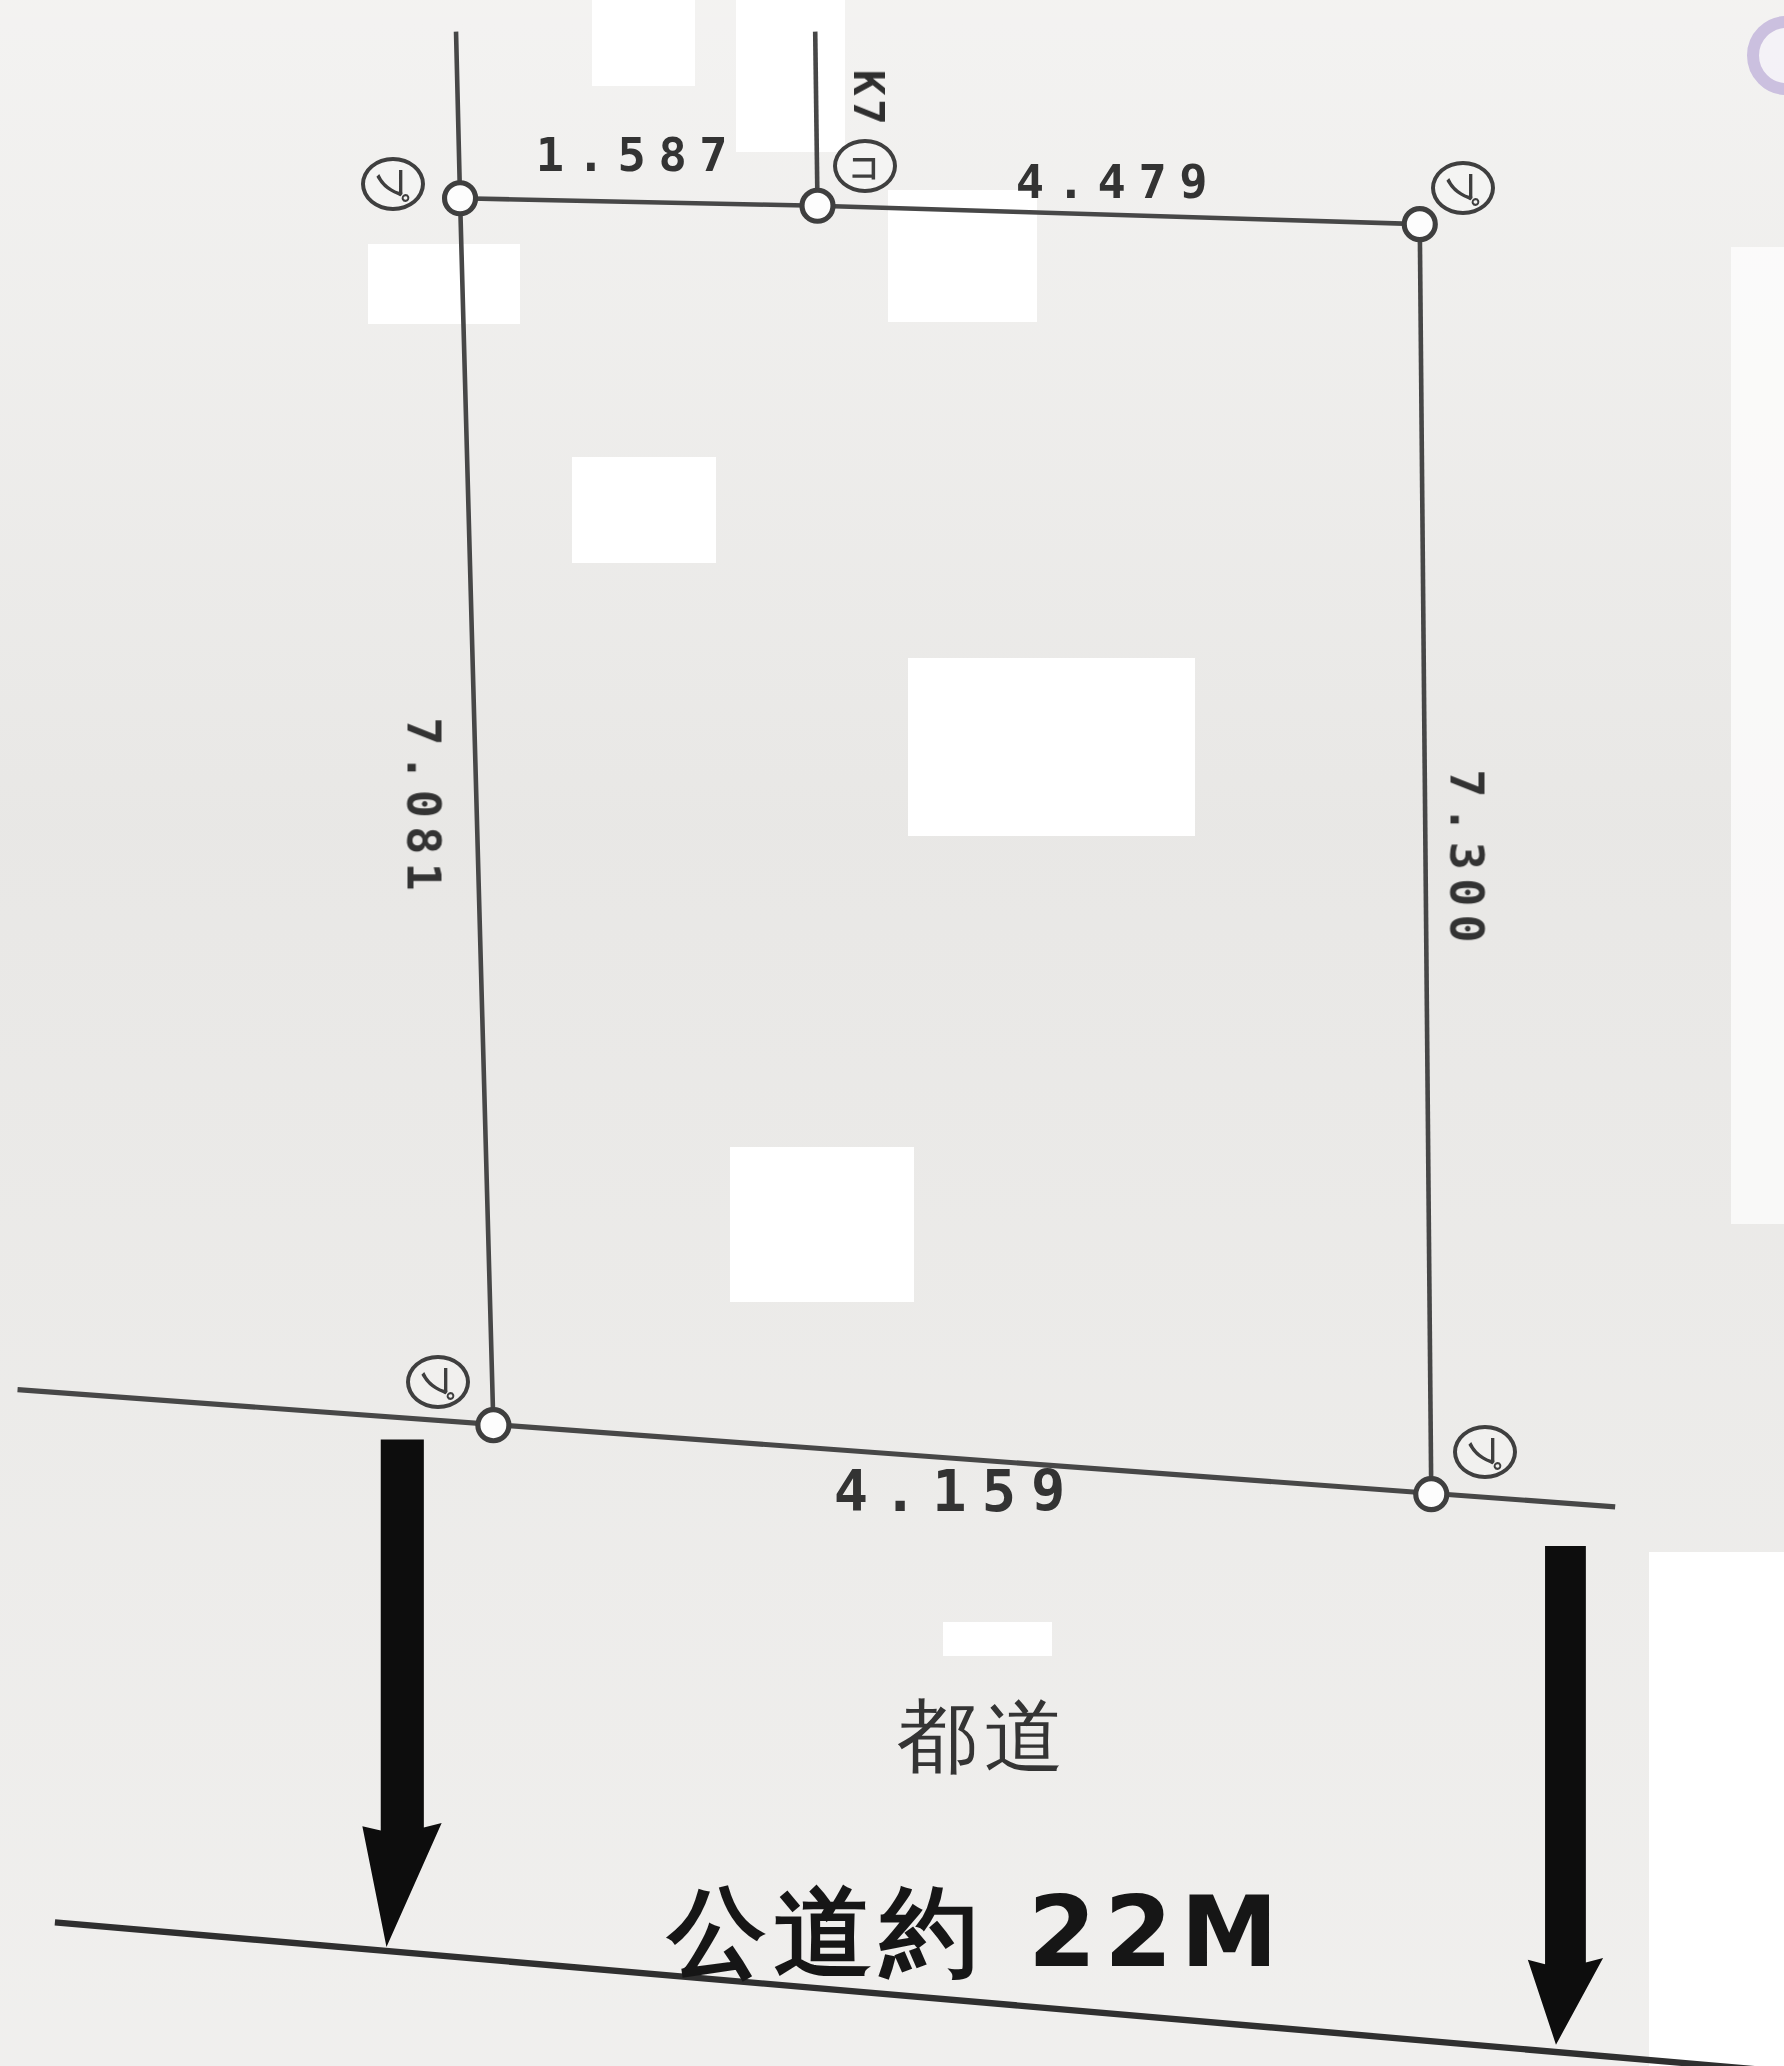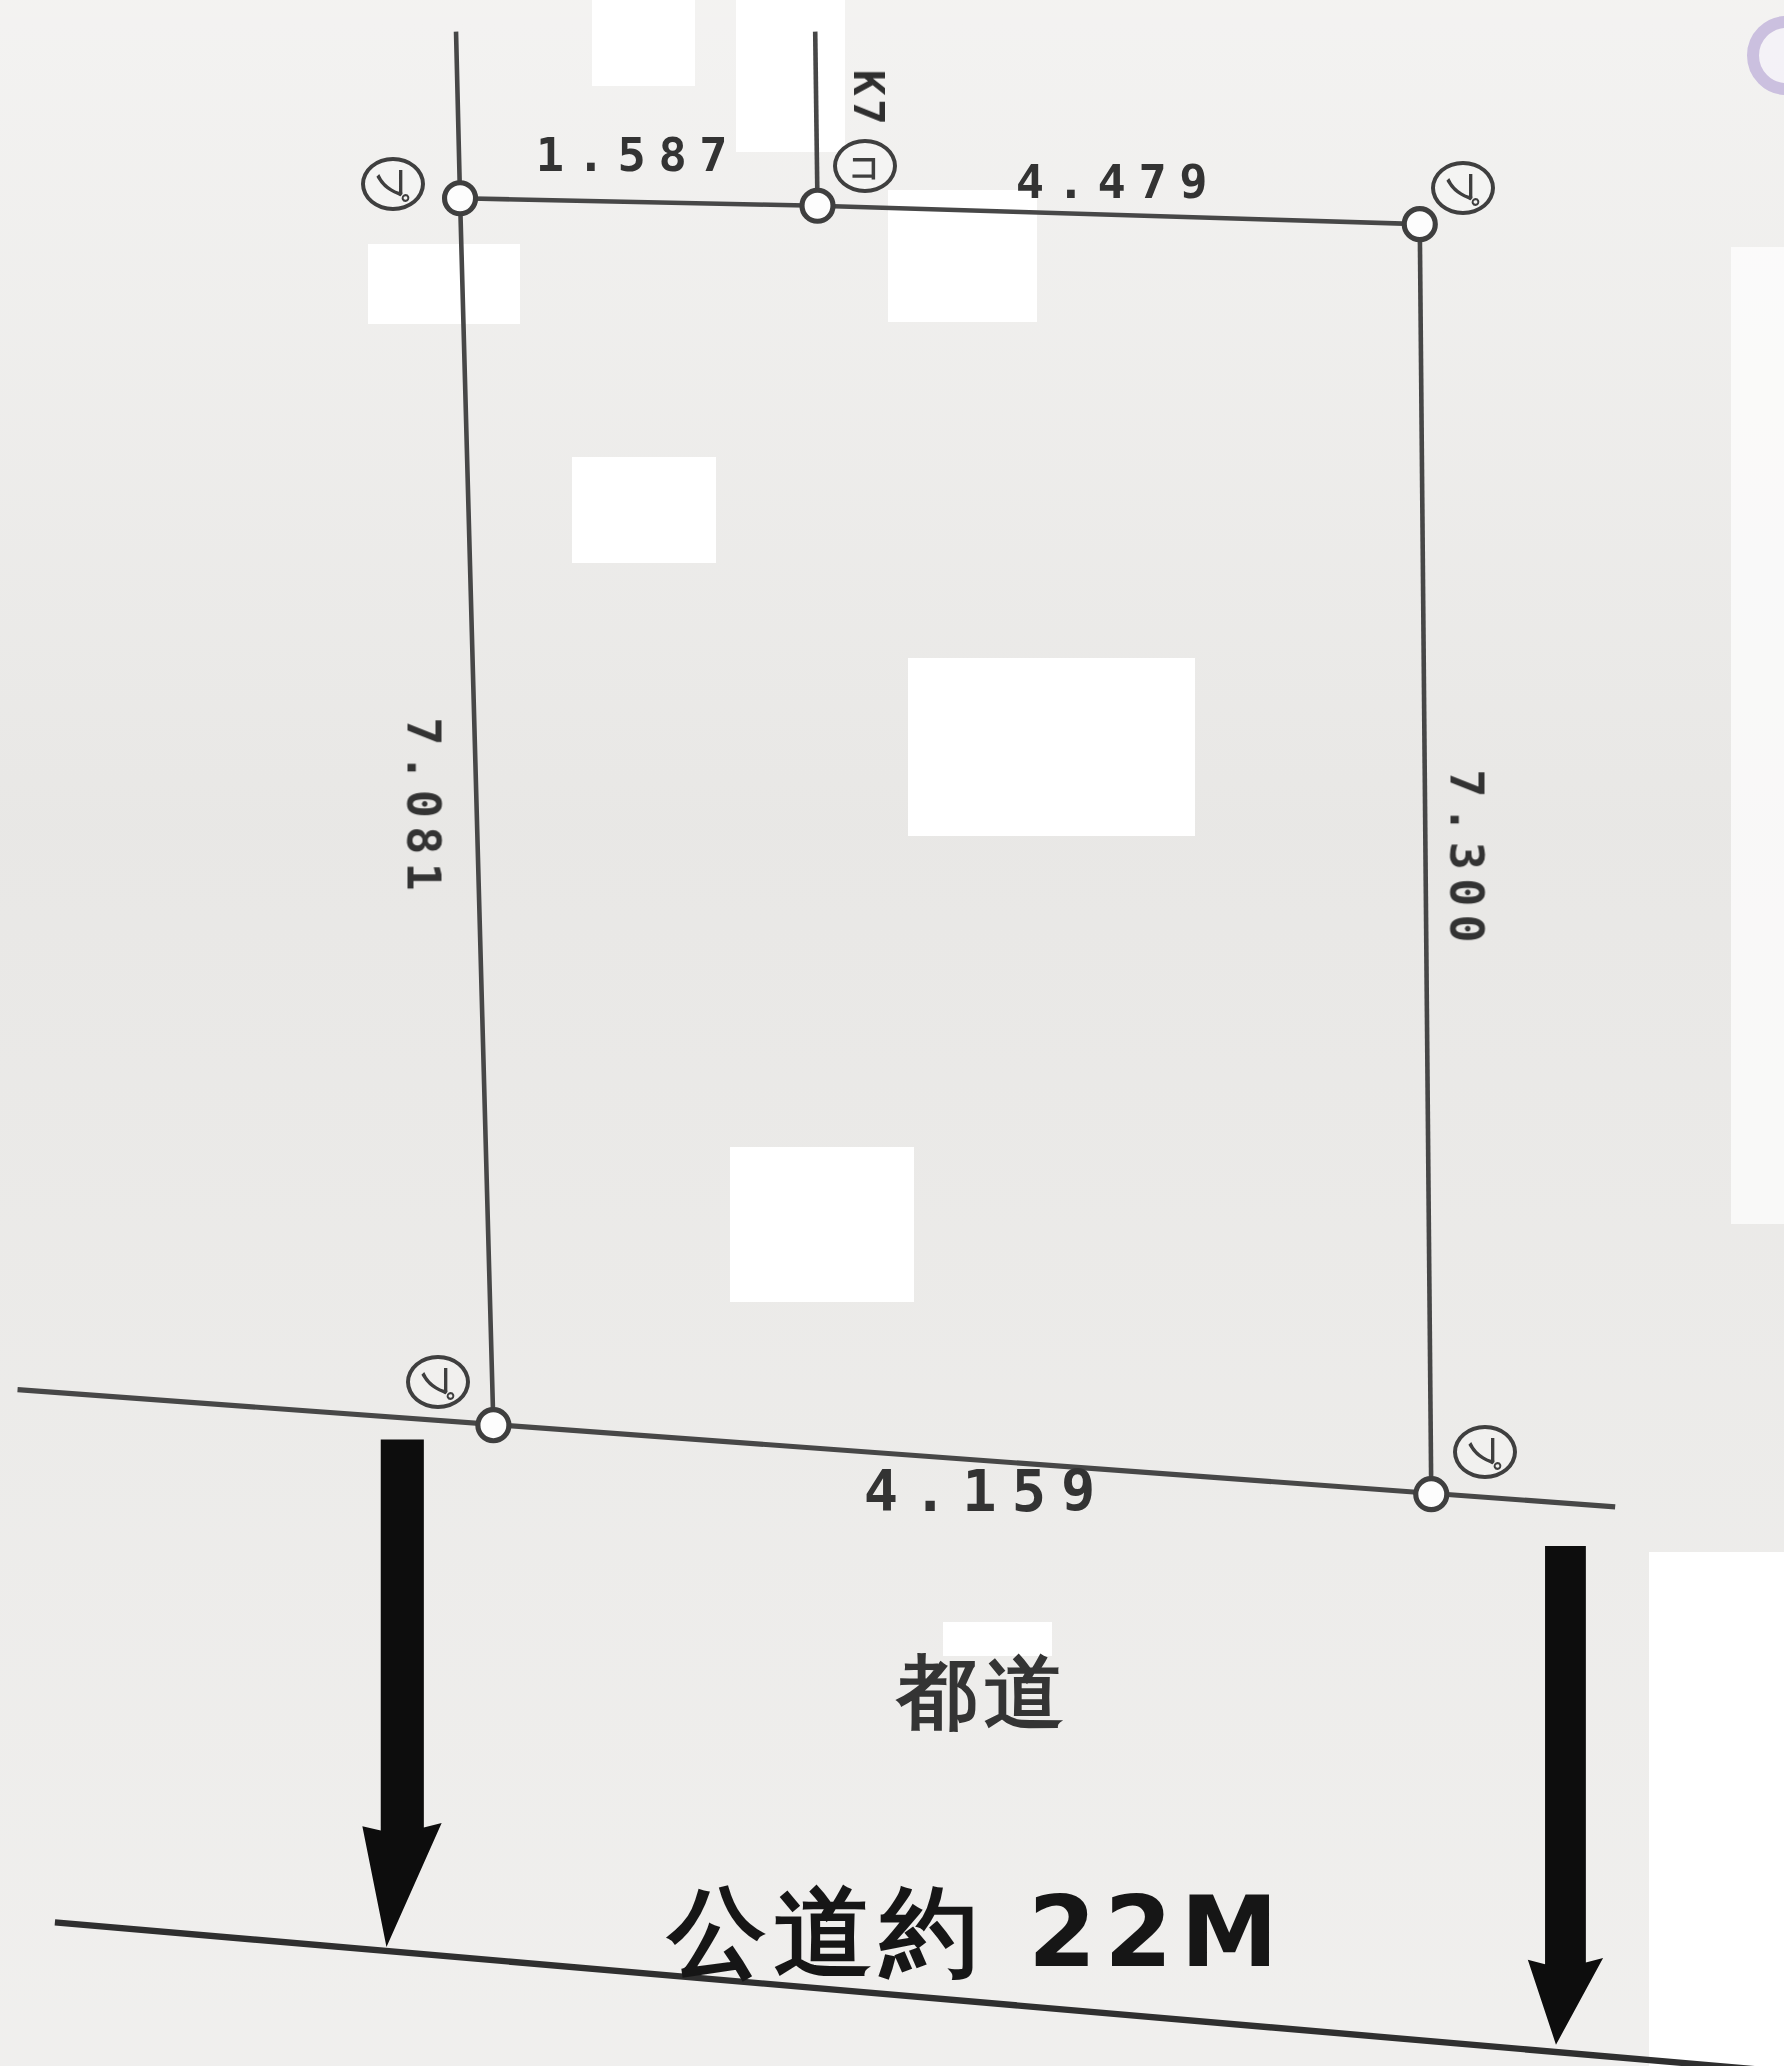--- a/index.html
+++ b/index.html
@@ -14,21 +14,21 @@
   .patch{position:absolute;background:#ffffff;}
   .lines{position:absolute;left:0;top:0;}
   .label{position:absolute;transform:translate(-50%,-50%);white-space:nowrap;color:#2e2e2e;}
   .dim{font-family:"DejaVu Sans Mono","Liberation Mono",monospace;font-weight:700;color:#333;}
   .dim-h{font-size:47px;letter-spacing:12.6px;}
   .dim-b{font-size:57px;letter-spacing:15px;}
   .dim-v{font-size:47px;letter-spacing:8px;transform:translate(-50%,-50%) rotate(90deg);}
   .pt-label{font-family:"DejaVu Sans Mono","Liberation Mono",monospace;font-weight:700;
     font-size:43px;letter-spacing:3.4px;color:#2f2f2f;
     transform:translate(-50%,-50%) rotate(90deg);}
-  .road-name{font-size:80px;letter-spacing:7px;font-weight:700;color:#343434;}
+  .road-name{font-size:80px;letter-spacing:7px;font-weight:400;color:#343434;margin-top:44px;}
   .road-width{font-size:98px;letter-spacing:8px;font-weight:600;color:#161616;}
   .marker{
     position:absolute;transform:translate(-50%,-50%);
     width:64px;height:54px;border:4.6px solid #3f3f3f;border-radius:50%;
     display:flex;align-items:center;justify-content:center;
     background:rgba(255,255,255,.25);box-sizing:border-box;
   }
   .marker span{font-size:33px;font-weight:600;color:#3f3f3f;line-height:1;}
   .rot90{transform:rotate(90deg);display:inline-block;}
   .artifact{
@@ -92,21 +92,21 @@
     <span class="rot90">プ</span>
   </div>
   <div class="marker blur" style="left:1485px;top:1452px;">
     <span class="rot90">プ</span>
   </div>
 
   <div class="label dim dim-h blur" style="left:638px;top:154px;">1.587</div>
   <div class="label dim dim-h blur" style="left:1118px;top:181px;">4.479</div>
   <div class="label dim dim-v blur" style="left:424px;top:808px;">7.081</div>
   <div class="label dim dim-v blur" style="left:1467px;top:860px;">7.300</div>
-  <div class="label dim dim-b blur" style="left:987px;top:1491px;">4.159</div>
+  <div class="label dim dim-b blur" style="left:957px;top:1491px;">4.159</div>
 
   <div class="label pt-label blur" style="left:869px;top:99px;">K7</div>
 
   <div class="label road-name blur" style="left:984px;top:1694px;">都道</div>
   <div class="label road-width" style="left:977px;top:1894px;margin-top:40px;">公道約 22M</div>
 
 </div>
 
 
 </body></html>

